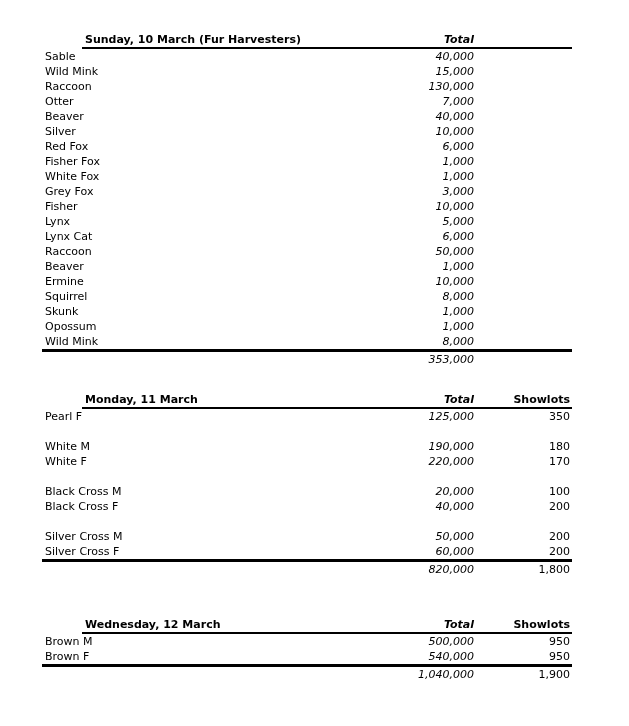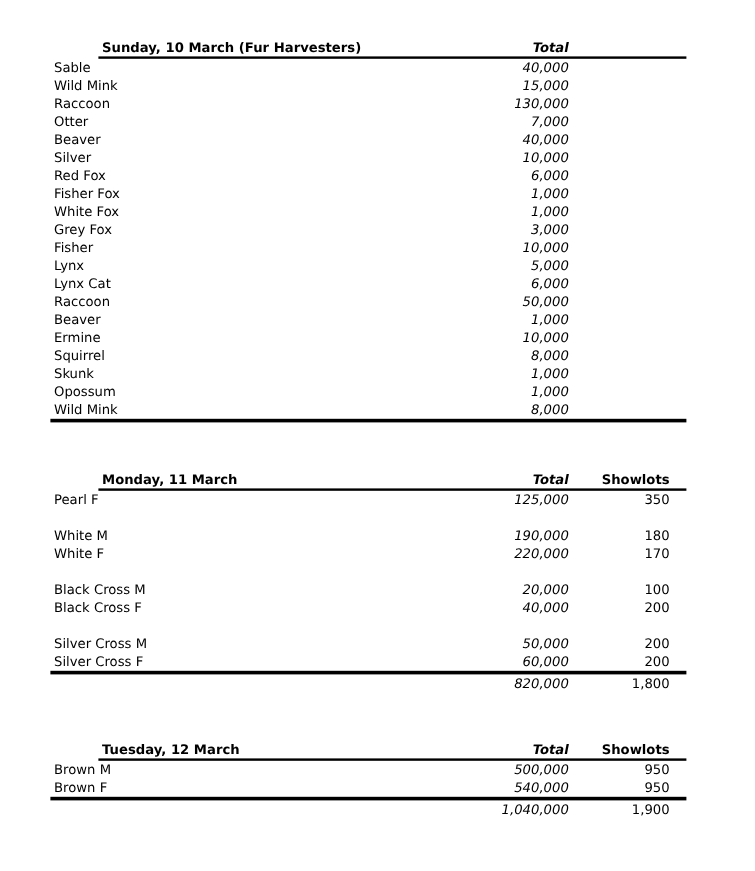--- a/index.html
+++ b/index.html
@@ -32,21 +32,21 @@
     left: 3px;
   }
   .row .total {
     position: absolute;
     right: 98px;
     text-align: right;
     font-style: italic;
   }
   .row .showlots {
     position: absolute;
-    right: 14px;
+    right: 2px;
   }
   .header-row {
     font-weight: bold;
     border-bottom: 2px solid #000;
     height: 14px;
     line-height: 13px;
     margin-left: 40px;
   }
   .spacer {
     height: 15px;
@@ -141,20 +141,23 @@
       </div>
       <div class="row">
         <span class="name">Opossum</span>
         <span class="total">1,000</span>
       </div>
       <div class="row rule-bottom">
         <span class="name">Wild Mink</span>
         <span class="total">8,000</span>
       </div>
     </div>
+  <div class="row">
+    <span class="total">353,000</span>
+  </div>
 </div>
 
 <div class="section" id="sec-monday">
   <div class="row header-row">
     <span class="name">Monday, 11 March</span>
     <span class="total">Total</span>
     <span class="showlots">Showlots</span>
   </div>
   <div id="monday-rows">
       <div class="row">
@@ -197,21 +200,21 @@
       </div>
     </div>
   <div class="row">
     <span class="total">820,000</span>
     <span class="showlots">1,800</span>
   </div>
 </div>
 
 <div class="section" id="sec-tuesday">
   <div class="row header-row">
-    <span class="name">Tuesday, 12 March</span>
+    <span class="name">Wednesday, 12 March</span>
     <span class="total">Total</span>
     <span class="showlots">Showlots</span>
   </div>
   <div id="tuesday-rows">
       <div class="row">
         <span class="name">Brown M</span>
         <span class="total">500,000</span>
         <span class="showlots">950</span>
       </div>
       <div class="row rule-bottom">

